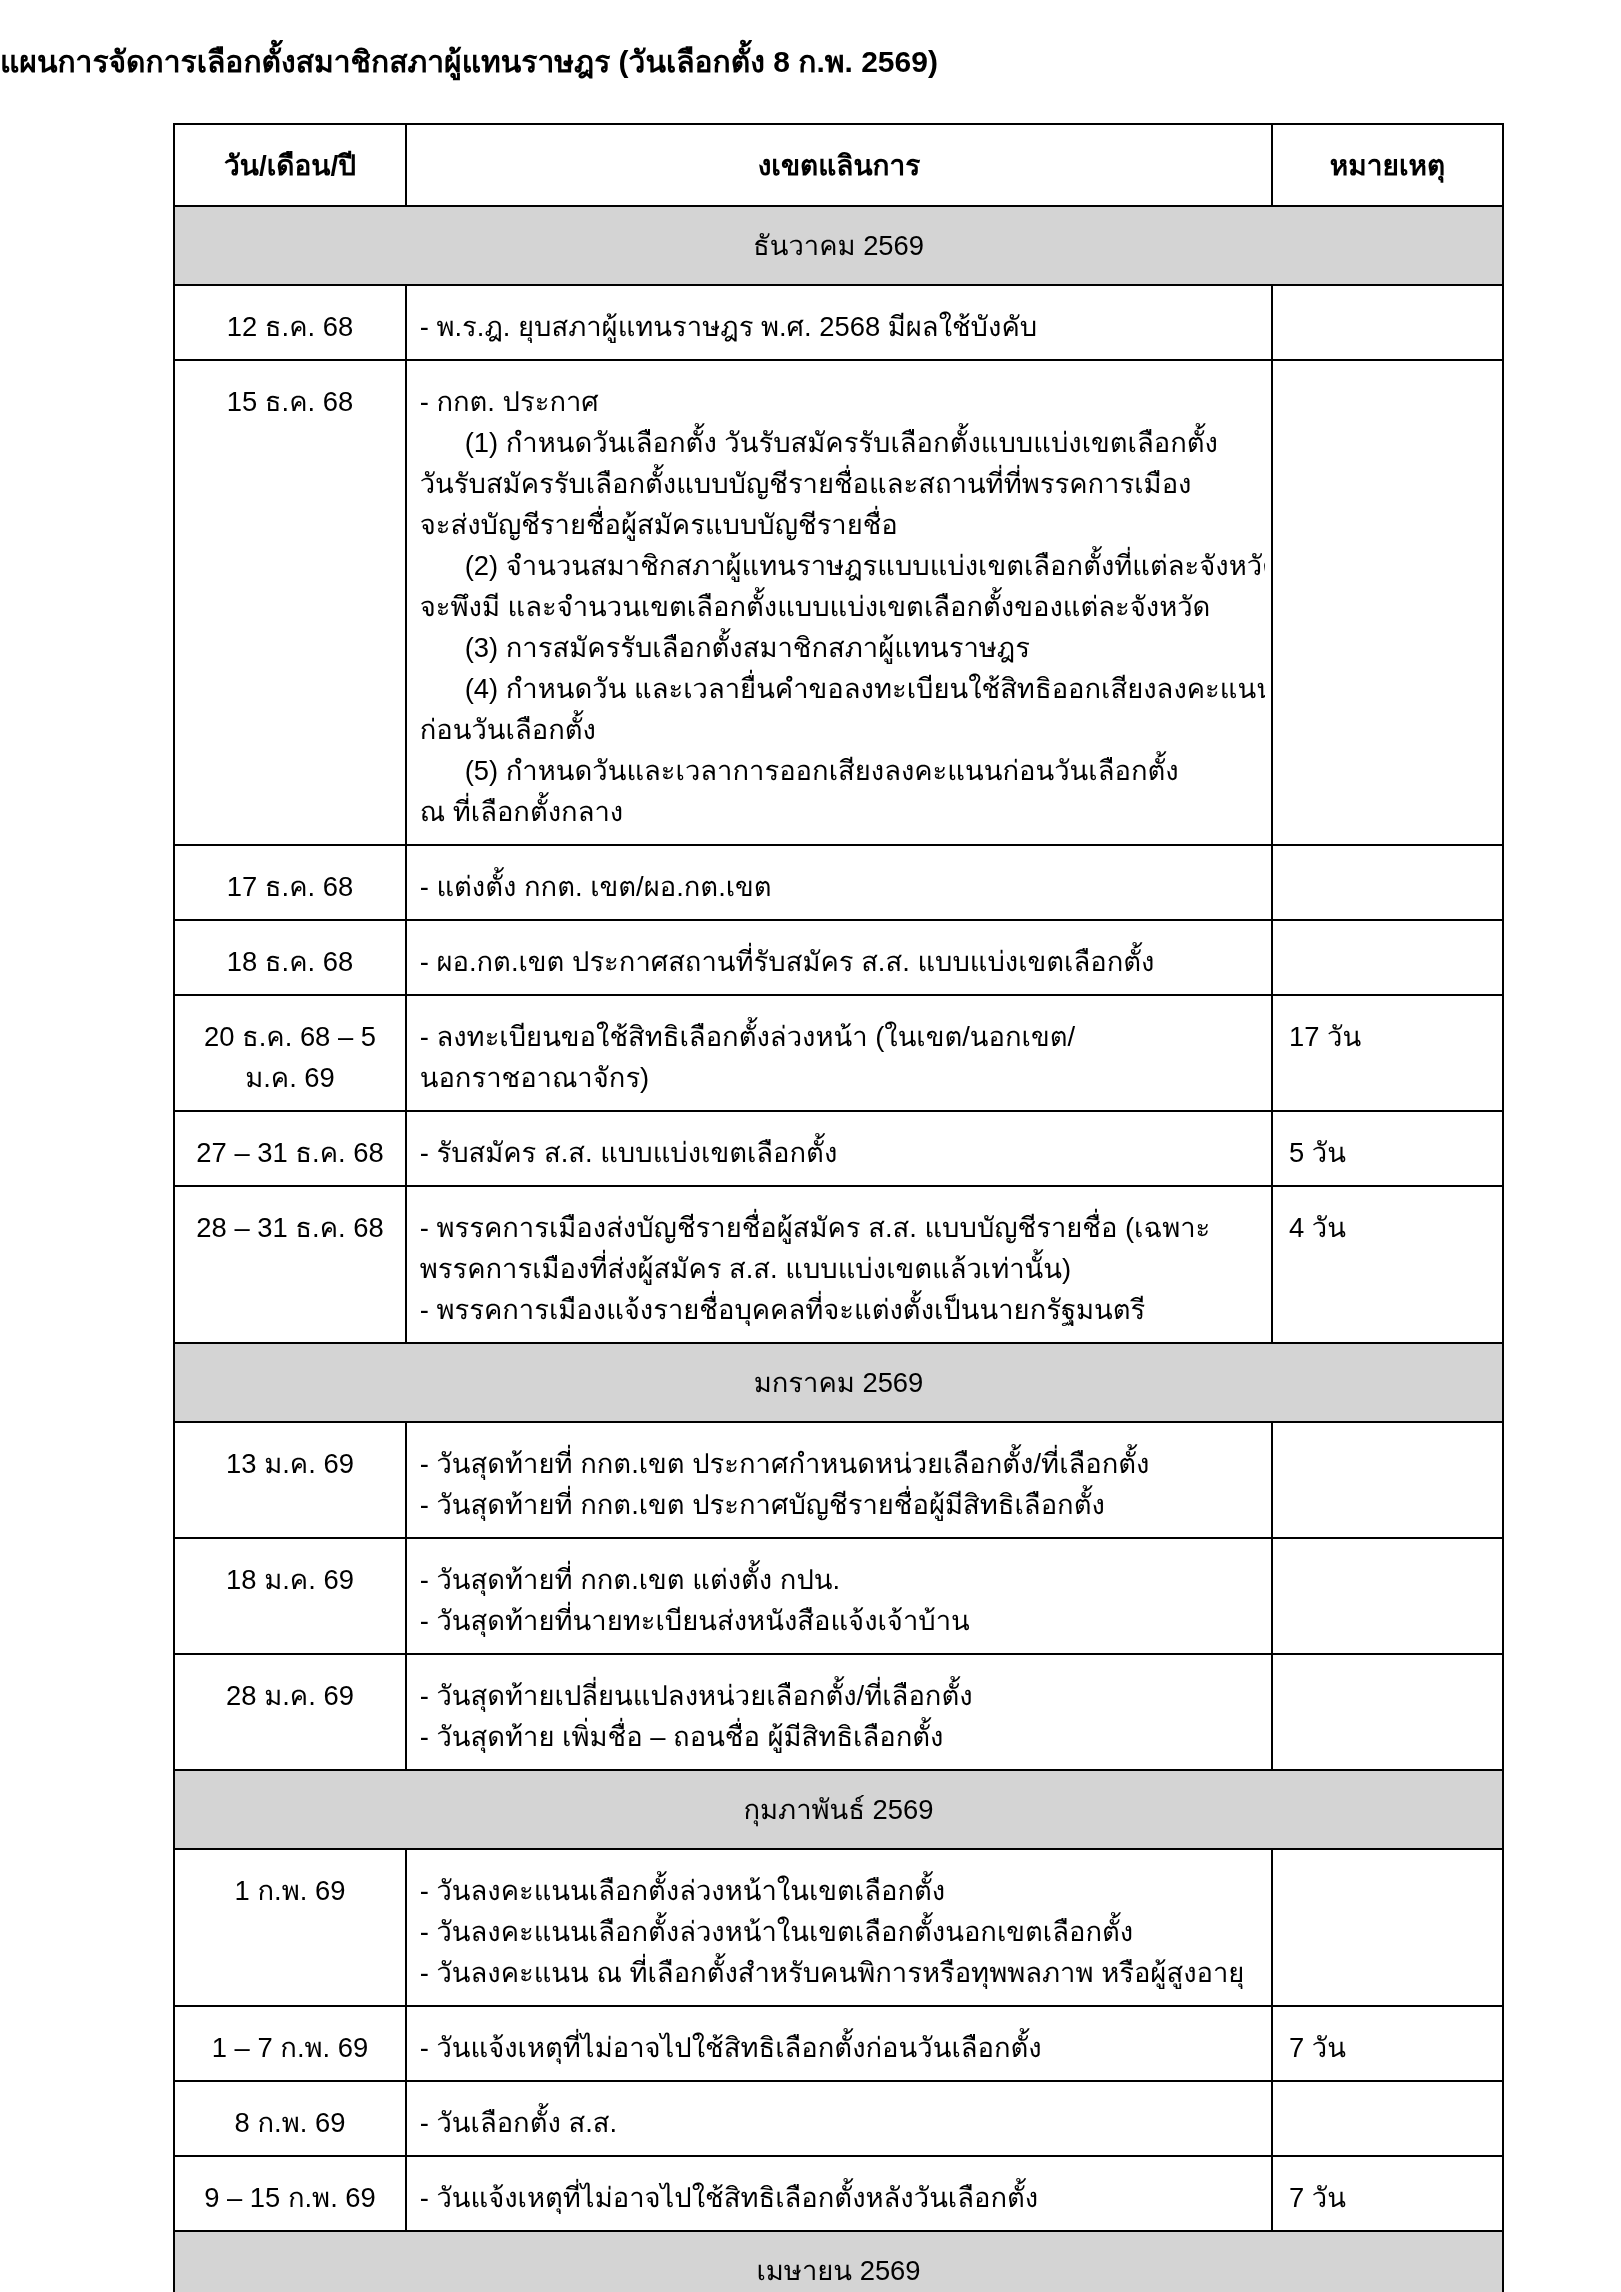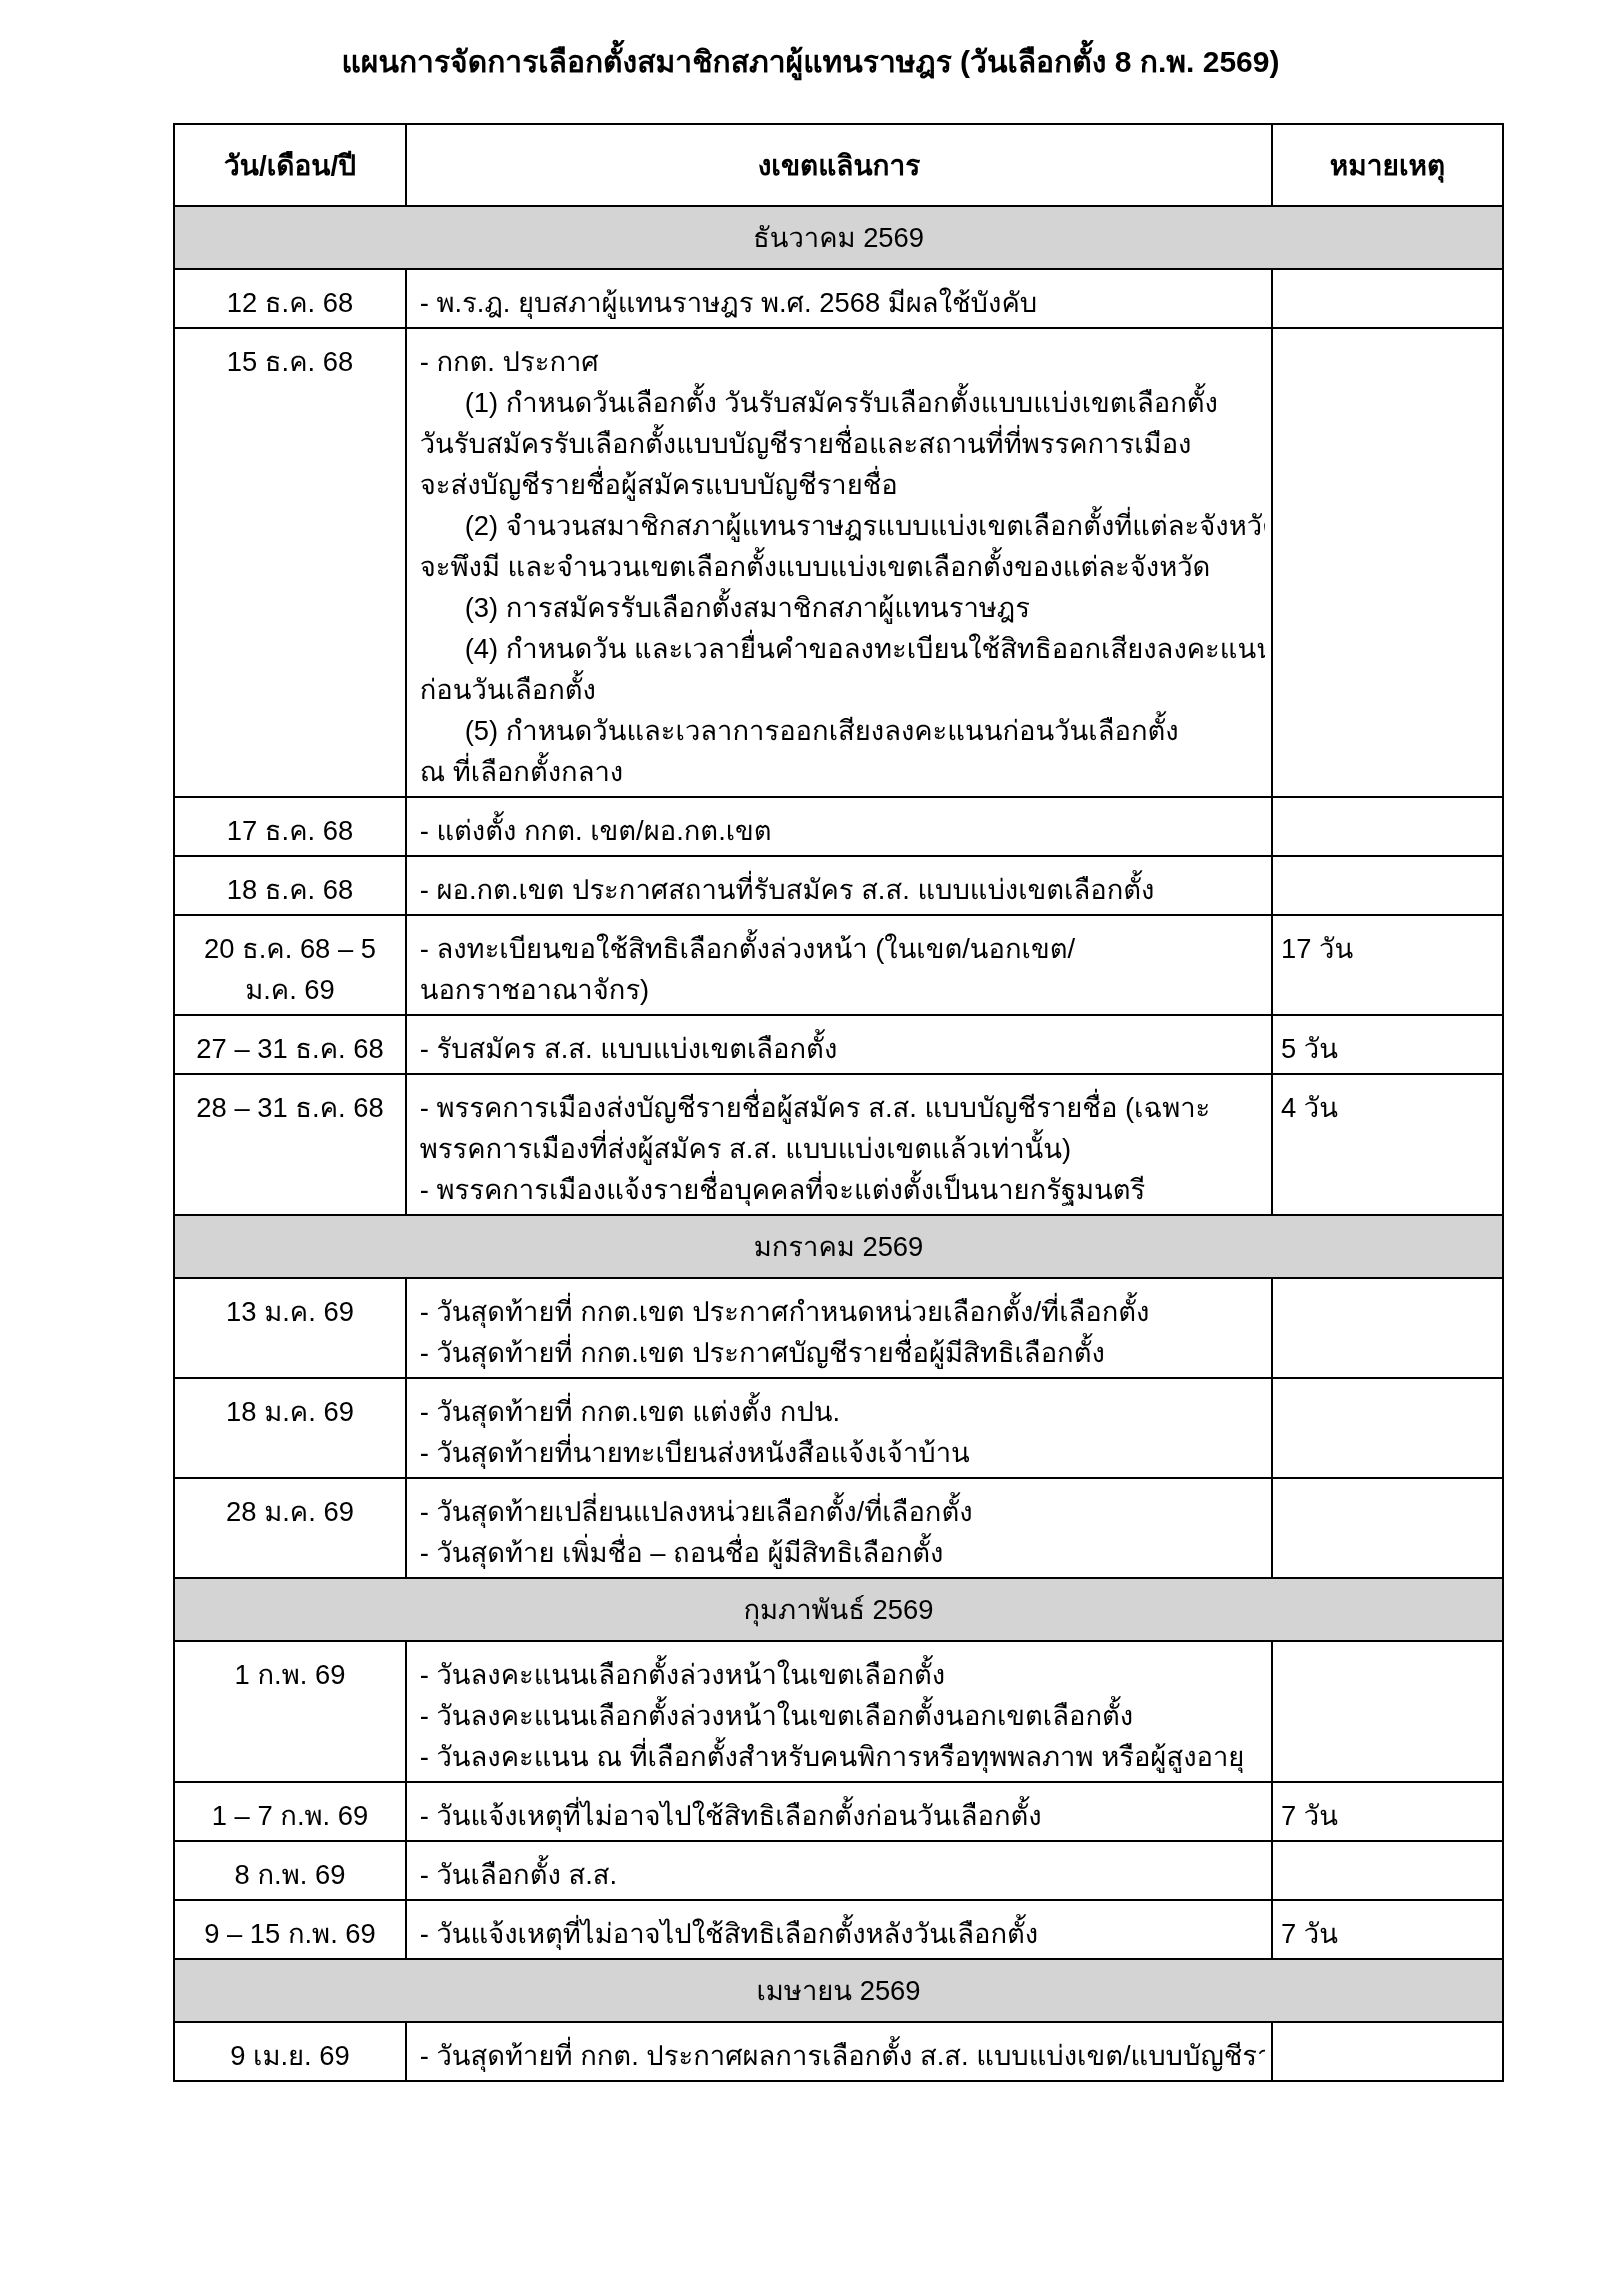--- a/index.html
+++ b/index.html
@@ -8,21 +8,21 @@
     height: 2293px;
     background: #ffffff;
     color: #000000;
     font-family: "Liberation Sans", sans-serif;
     overflow: hidden;
   }
   .title {
     font-size: 30px;
     font-weight: 700;
     line-height: 45px;
-    text-align: center;
+    text-align: left;
     margin: 39px 0 0 0;
   }
   table.plan {
     border-collapse: collapse;
     table-layout: fixed;
     width: 1330px;
     margin: 39px 16px 0 173px;
     border: 2.9px solid #000;
   }
   th {
@@ -33,21 +33,21 @@
     font-weight: 700;
     text-align: center;
     vertical-align: middle;
   }
   td {
     border: 2px solid #000;
     border-top-width: 2.9px;
     border-bottom-width: 2.9px;
     vertical-align: top;
     font-size: 27.4px;
-    padding: 8px;
+    padding: 16px;
   }
   tr.section td {
     background: var(--section-bg, #d4d4d4);
     text-align: center;
     height: 45px;
     line-height: 45px;
     font-weight: 400;
     vertical-align: middle;
   }
   .ln {

